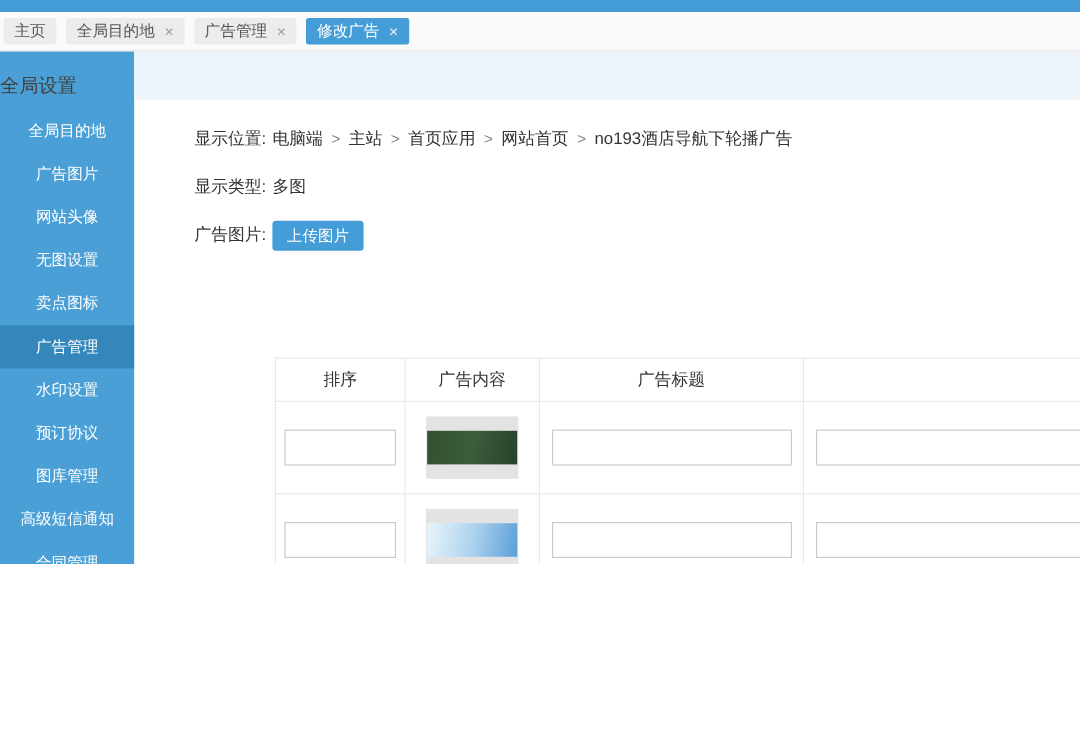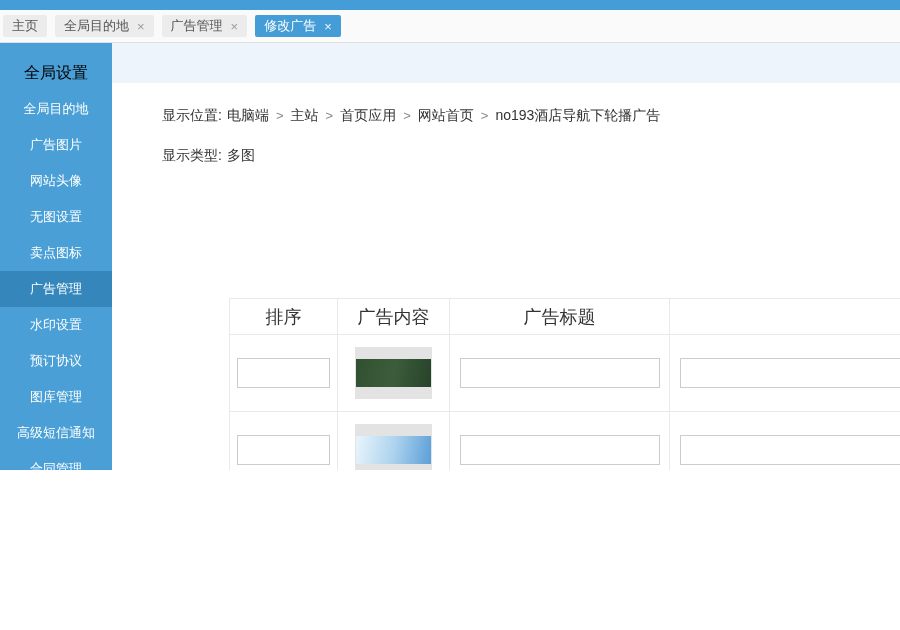--- a/index.html
+++ b/index.html
@@ -16,21 +16,21 @@
   .tab { height:22px; line-height:22px; padding:0 9px; background:var(--tab_inactive);
     border-radius:2px; font-size:13px; color:#555; margin-right:8px; display:flex;
     align-items:center; cursor:default; white-space:nowrap; }
   .tab .close { margin-left:8px; color:#9a9a9a; font-size:13px; line-height:1; }
   .tab.active { background:var(--accent); color:#fff; }
   .tab.active .close { color:rgba(255,255,255,.9); }
 
   
   #sidebar { position:absolute; left:0; top:43px; width:112px; height:587px;
     background:var(--sidebar); padding-top:12px; }
-  .side-header { height:36px; line-height:36px; text-align:center; color:#000000; font-size:16px; }
+  .side-header { height:36px; line-height:36px; text-align:left; color:#404040; font-size:16px; }
   .side-item { height:36px; line-height:36px; text-align:center; color:#fff; font-size:13px; cursor:pointer; }
   .side-item.active { background:var(--sidebar_active); }
 
   
   #content { position:absolute; left:112px; top:43px; width:788px; height:587px; background:#fff; }
   #band { height:40px; background:var(--band); }
 
   #form { padding:13px 0 0 50px; }
   .frow { height:40px; display:flex; align-items:center; font-size:14px; }
   .flabel { display:inline-block; width:65px; color:#333; }
@@ -47,21 +47,21 @@
 
   .crumb-sep { color:#888; margin:0 7px; font-size:13px; }
 
   .upload-btn { height:25px; line-height:25px; padding:0 12px; background:var(--accent);
     color:#fff; font-size:13px; border:none; border-radius:3px; cursor:pointer; }
 
   
   #ad-table { position:absolute; left:117px; top:255px; border-collapse:collapse;
     table-layout:fixed; width:820px; background:#fff; }
   #ad-table th, #ad-table td { border:1px solid #e9e9e9; }
-  #ad-table th { height:36px; font-weight:normal; font-size:18px; color:#333; text-align:center; }
+  #ad-table th { height:36px; font-weight:normal; font-size:14px; color:#333; text-align:center; }
   #ad-table td { height:77px; vertical-align:middle; }
   .cell-input { height:30px; border:1px solid #ccc; background:#fff; font-size:13px;
     padding:0 6px; outline:none; display:block; }
   .sort-input  { width:93px;  margin:0 auto; }
   .title-input { width:200px; margin-left:10px; }
   .link-input  { width:360px; margin-left:10px; }
   .thumb { width:77px; height:52px; background:var(--thumb_bg); margin:0 auto;
     display:flex; align-items:center; justify-content:center; }
   .banner { width:75px; height:28px; }
 </style>
@@ -118,20 +118,24 @@
           <span>电脑端</span><span class="crumb-sep">&gt;</span><span>主站</span><span class="crumb-sep">&gt;</span><span>首页应用</span><span class="crumb-sep">&gt;</span><span>网站首页</span><span class="crumb-sep">&gt;</span><span>no193酒店导航下轮播广告</span>
         </span>
       </div>
 
       <div class="frow">
         <span class="flabel">显示类型:</span>
         <span class="fvalue">多图</span>
       </div>
 
 
+      <div class="frow">
+        <span class="flabel">广告图片:</span>
+        <button class="upload-btn">上传图片</button>
+      </div>
 
     </div>
 
     <table id="ad-table">
       <colgroup>
           <col style="width:108px">
           <col style="width:112px">
           <col style="width:220px">
           <col style="width:380px">
         </colgroup>

